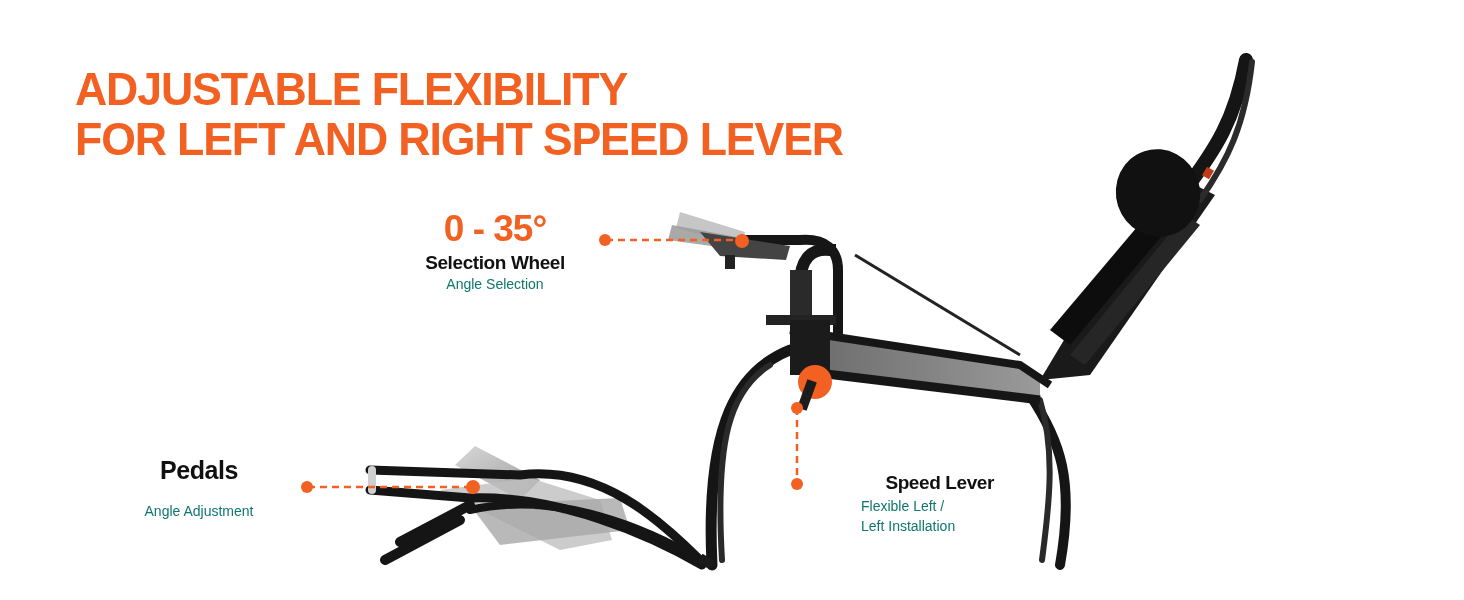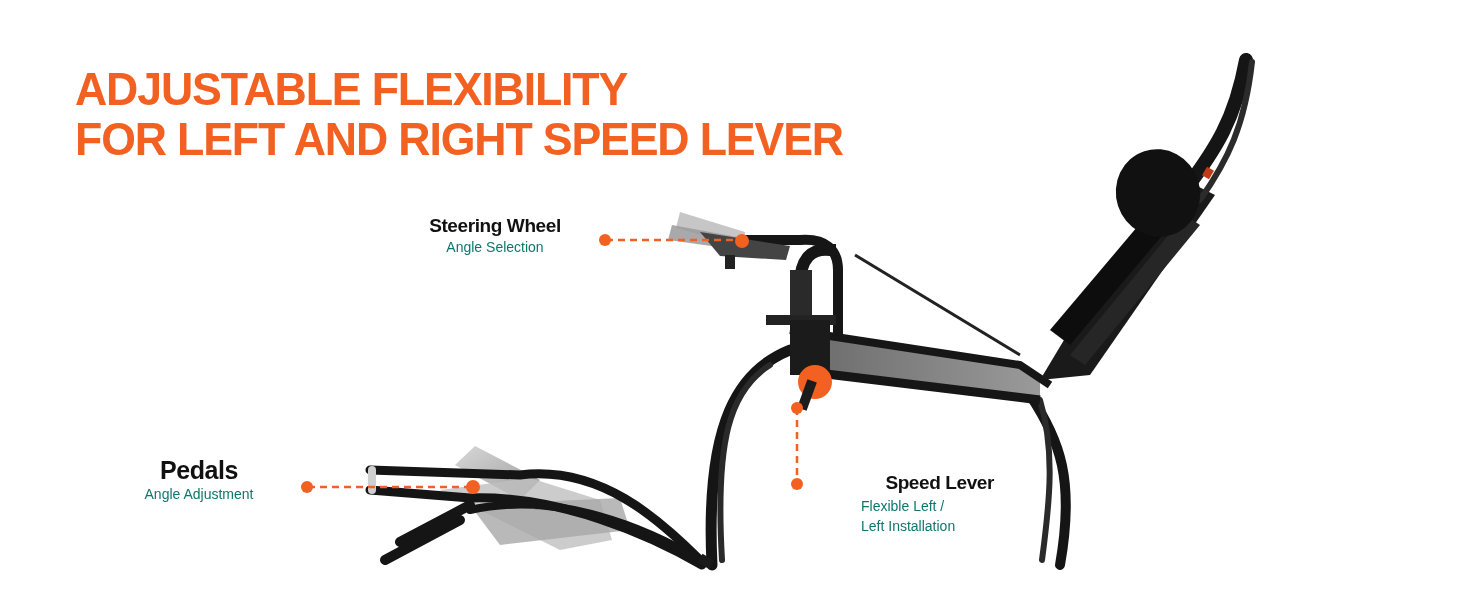--- a/index.html
+++ b/index.html
@@ -63,21 +63,21 @@
     }
 
     .steering { left: 414px; top: 210px; width: 162px; }
     .steering .value { font-size: 37px; }
     .steering .title { font-size: 19px; margin-top: 6px; }
     .steering .sub { margin-top: 2px; }
 
     .pedals { left: 126px; top: 455px; width: 146px; }
     .pedals .value { font-size: 38px; }
     .pedals .title { font-size: 25px; margin-top: 2px; }
-    .pedals .sub { margin-top: 1px; }
+    .pedals .sub { margin-top: 18px; }
 
     .speed { left: 814px; top: 473px; text-align: left; width: 180px; }
     .speed .title { font-size: 19px; text-align: right; }
     .speed .sub { margin-top: 4px; line-height: 16px; margin-left: 47px; }
   </style>
 </head>
 <body>
 
 <h1 class="headline">
   <span>ADJUSTABLE FLEXIBILITY</span>
@@ -173,21 +173,22 @@
     <circle cx="605" cy="240" r="6"></circle>
     <circle cx="742" cy="241" r="7"></circle>
     <circle cx="307" cy="487" r="6"></circle>
     <circle cx="473" cy="487" r="7"></circle>
     <circle cx="797" cy="408" r="6"></circle>
     <circle cx="797" cy="484" r="6"></circle>
   </g>
 </svg>
 
 <div class="callout steering">
-  <div class="title">Steering Wheel</div>
+  <div class="value">0 - 35°</div>
+  <div class="title">Selection Wheel</div>
   <div class="sub">Angle Selection</div>
 </div>
 
 <div class="callout pedals">
   <div class="title">Pedals</div>
   <div class="sub">Angle Adjustment</div>
 </div>
 
 <div class="callout speed">
   <div class="title">Speed Lever</div>

